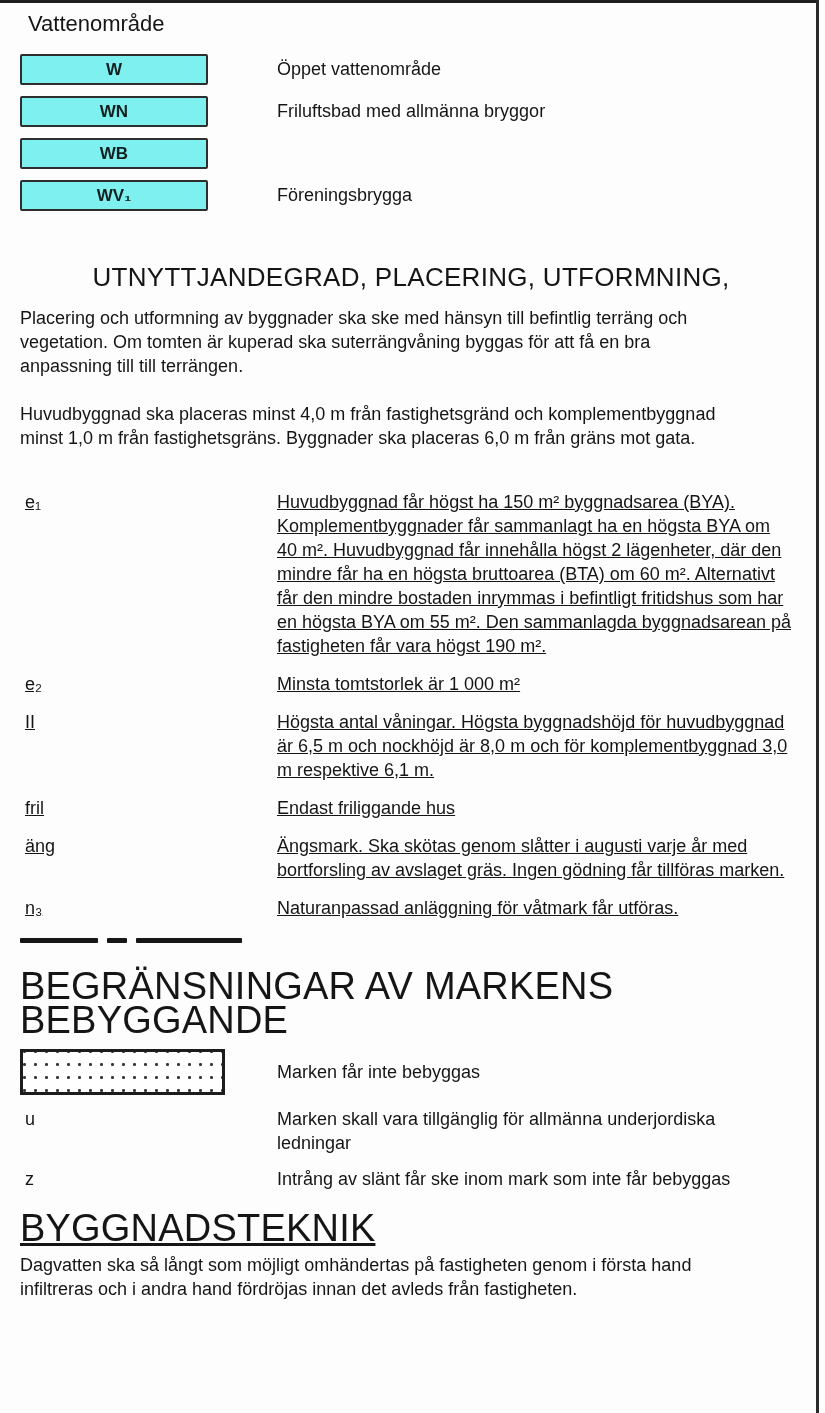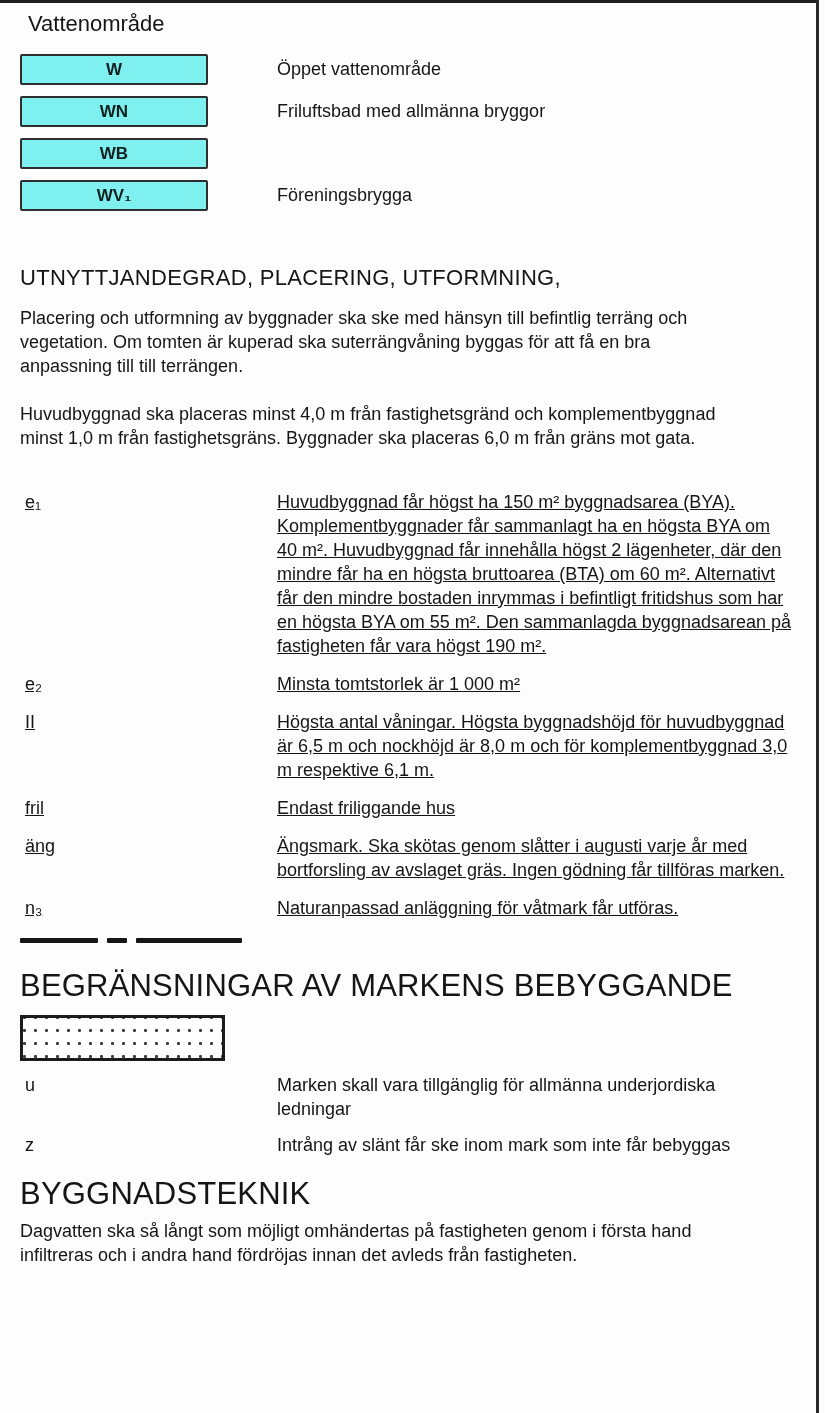--- a/index.html
+++ b/index.html
@@ -21,22 +21,22 @@
   .w-box {
     width:184px; height:27px; flex:0 0 auto;
     background:#7df0ef;
     border:2px solid #2e2e2e; border-radius:2px;
     display:flex; align-items:center; justify-content:center;
     font-size:17px; font-weight:700; color:#102020;
   }
   .w-desc { margin-left:69px; font-size:18px; line-height:23px; max-width:515px; }
 
   
-  .sec-title { font-size:22px; line-height:37px; font-weight:400; margin:48px 0 10px 0; letter-spacing:0.3px; }
-  .big-title { font-size:31px; line-height:34px; font-weight:400; margin:26px 0 12px 0; letter-spacing:0.2px; }
+  .sec-title { font-size:26px; line-height:37px; font-weight:400; margin:48px 0 10px 0; letter-spacing:0.3px;text-align:center; }
+  .big-title { font-size:38px; line-height:34px; font-weight:400; margin:26px 0 12px 0; letter-spacing:0.2px; }
 
   .para { font-size:18px; line-height:24px; max-width:725px; margin:0 0 24px 0; }
 
   
   .defs { margin-top:40px;text-decoration:underline; }
   .def-row { display:grid; grid-template-columns:257px 515px; margin-bottom:14px; }
   .def-code { font-size:18px; line-height:24px; padding-left:5px; }
   .def-desc { font-size:18px; line-height:24px; }
 
   
@@ -128,28 +128,29 @@
         <span class="bar bar-long2"></span>
       </div>
     </div>
 
   </div>
 
   <div class="big-title">BEGRÄNSNINGAR AV MARKENS BEBYGGANDE</div>
 
   <div class="def-row mb12">
     <div class="dotted-box"></div>
+    <div class="def-desc center-v">Marken får inte bebyggas</div>
   </div>
 
   <div class="def-row mb12">
     <div class="def-code">u</div>
     <div class="def-desc">Marken skall vara tillgänglig för allmänna underjordiska ledningar</div>
   </div>
 
   <div class="def-row">
     <div class="def-code">z</div>
     <div class="def-desc">Intrång av slänt får ske inom mark som inte får bebyggas</div>
   </div>
 
-  <div class="big-title" style="margin-top:20px; margin-bottom:8px;">BYGGNADSTEKNIK</div>
+  <div class="big-title" style="margin-top:20px; margin-bottom:8px;text-decoration:underline;">BYGGNADSTEKNIK</div>
   <p class="para" style="max-width:745px; margin-bottom:0;">Dagvatten ska så långt som möjligt omhändertas på fastigheten genom i första hand infiltreras och i andra hand fördröjas innan det avleds från fastigheten.</p>
 
 </div>
 
 </body></html>

